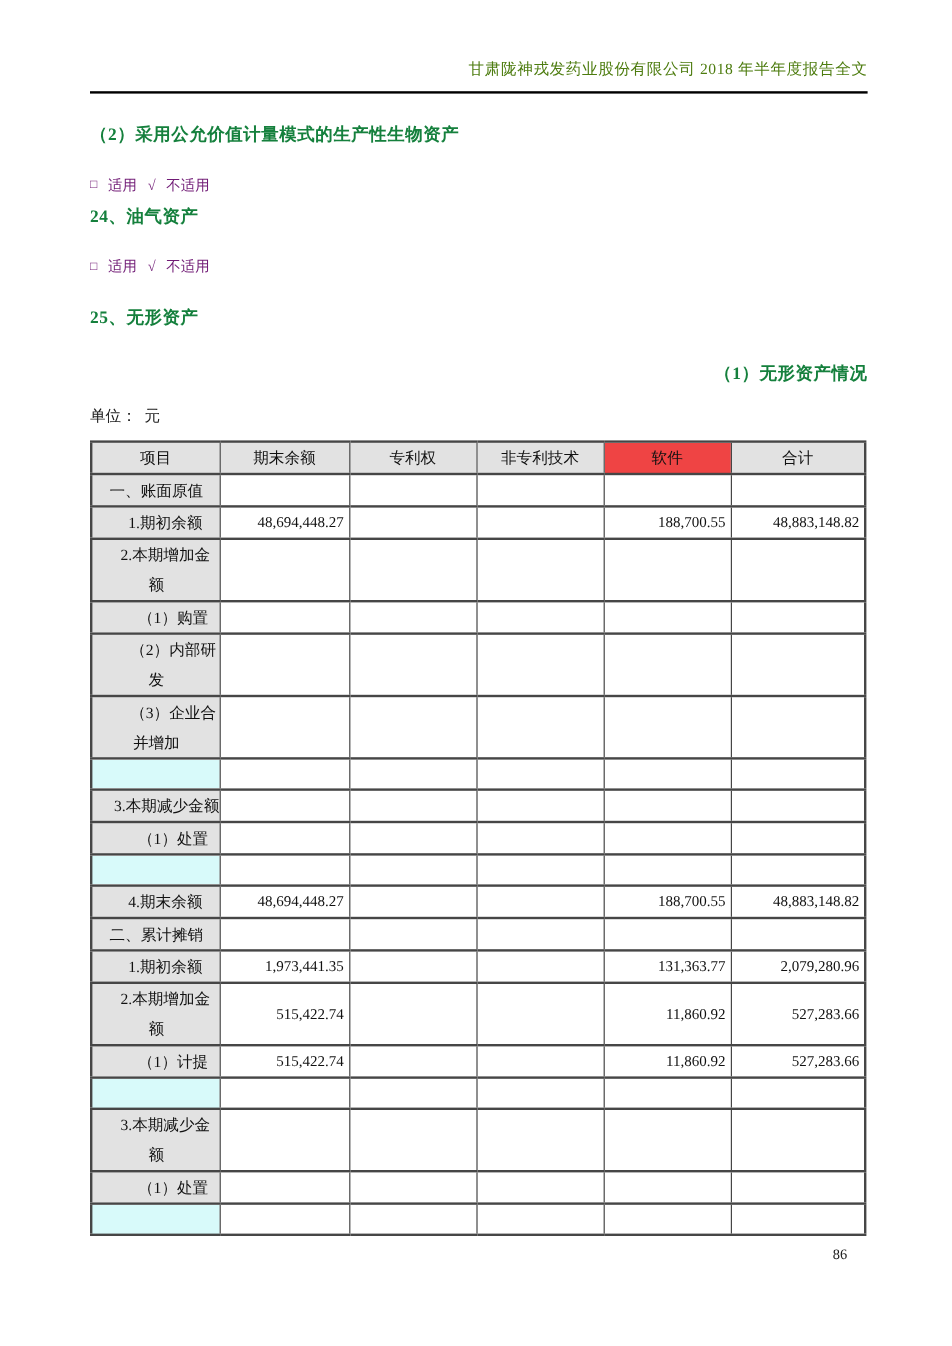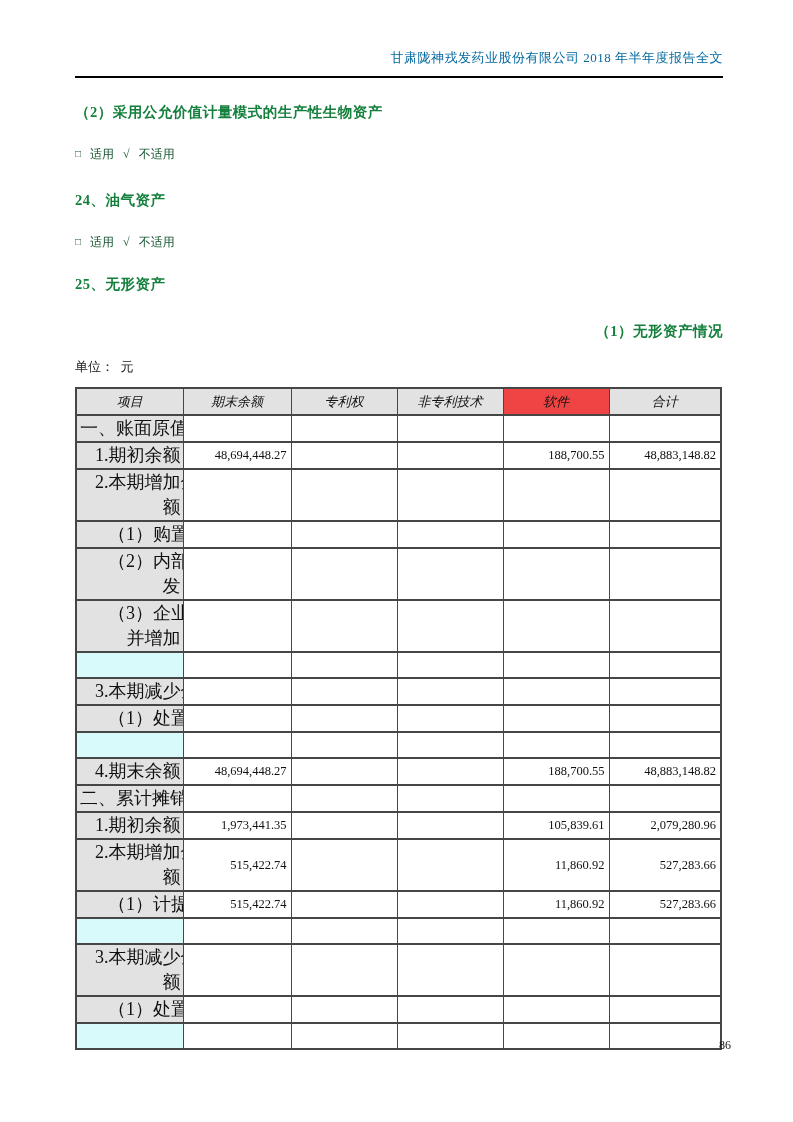--- a/index.html
+++ b/index.html
@@ -12,41 +12,41 @@
     font-family: "Liberation Serif", "DejaVu Serif", serif;
     color: #111111;
     padding: 0 70px 0 75px;
     overflow: hidden;
   }
   .doc-header {
     padding-top: 49px;
     text-align: right;
     font-size: 13px;
     letter-spacing: 0.5px;
-    color: #0369a1;
+    color: #4d7c0f;
   }
   .header-rule {
     margin-top: 9px;
     border-bottom: 2px solid #000000;
     width: 100%;
   }
   .heading {
     font-weight: bold;
     font-size: 14.5px;
     color: #15803d;
     letter-spacing: 0.5px;
   }
   .h-bio   { margin-top: 25px; }
-  .h-oil   { margin-top: 28px; }
+  .h-oil   { margin-top: 8px; }
   .h-int   { margin-top: 24px; }
   .h-intd  { margin-top: 28px; text-align: right; }
   .apply-line {
     margin-top: 24px;
     font-size: 12px;
-    color: #14532d;
+    color: #701a75;
   }
   .apply-line .box { font-size: 10px; position: relative; top: -1px; }
   .apply-line span { margin-right: 6px; }
   .unit-line {
     margin-top: 17px;
     text-align: left;
     font-size: 13px;
     white-space: pre;
     color: #1a1a1a;
   }
@@ -64,46 +64,45 @@
     vertical-align: middle;
     overflow: hidden;
   }
   table.assets th {
     background: #e2e2e2;
     font-weight: normal;
     font-size: 13px;
     height: 25px;
     text-align: center;
     padding: 0 2px;
-    font-style: italic;
   }
   table.assets th.cyan { background: #ef4444; }
   td.label {
     background: #e2e2e2;
-    font-size: 18px;
+    font-size: 13px;
     line-height: 25px;
     height: 24px;
     padding: 0 2px 0 3px;
     white-space: pre;
-    text-align: right;
+    text-align: center;
   }
   td.label.cyan { background: #d8fafa; }
   td.num {
     background: #ffffff;
     font-size: 12.5px;
     text-align: right;
     padding: 0 4px 0 2px;
     height: 24px;
   }
   .ind1 { text-indent: 15px; }
   .ind2 { text-indent: 28px; }
   .page-number {
     position: absolute;
     top: 1038px;
-    right: 62px;
+    right: 87px;
     font-size: 12px;
     color: #1a1a1a;
   }
 </style>
 </head>
 <body>
 
 <div class="page">
 
   <div class="doc-header">
@@ -252,21 +251,21 @@
           <td class="num"></td>
           <td class="num"></td>
           <td class="num"></td>
           <td class="num"></td>
         </tr>
         <tr>
           <td class="label ind1">1.期初余额</td>
           <td class="num">1,973,441.35</td>
           <td class="num"></td>
           <td class="num"></td>
-          <td class="num">105,839.61</td>
+          <td class="num">131,363.77</td>
           <td class="num">2,079,280.96</td>
         </tr>
         <tr>
           <td class="label ind1">2.本期增加金
 额</td>
           <td class="num">515,422.74</td>
           <td class="num"></td>
           <td class="num"></td>
           <td class="num">11,860.92</td>
           <td class="num">527,283.66</td>

